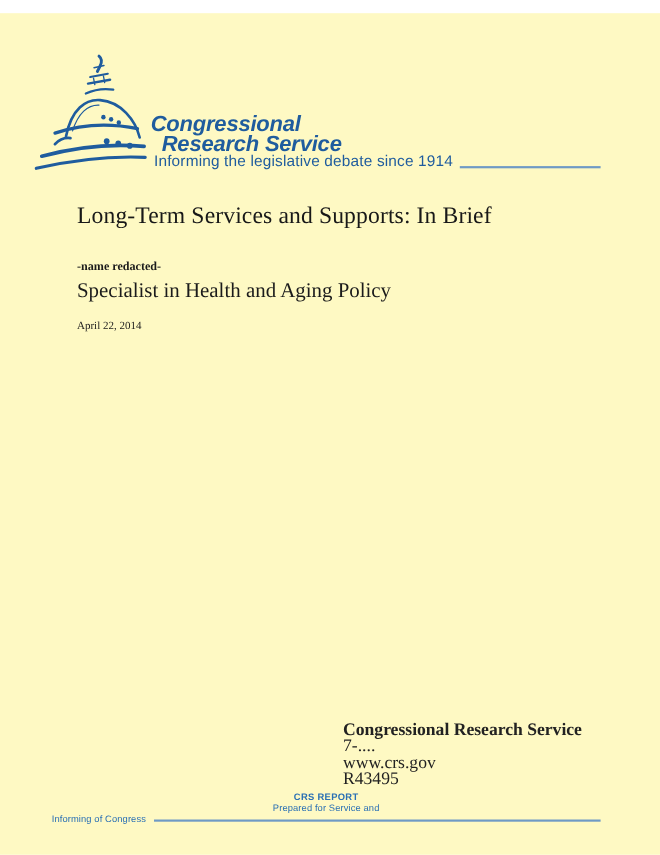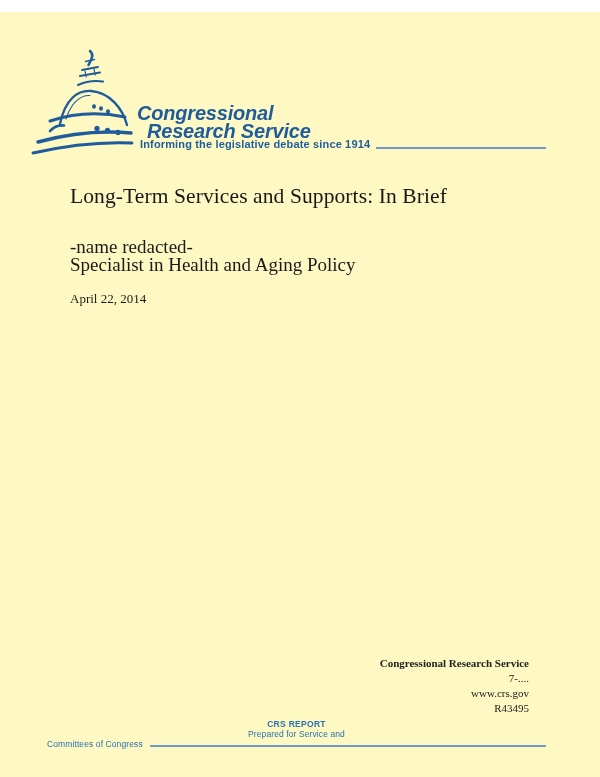--- a/index.html
+++ b/index.html
@@ -33,57 +33,57 @@
   .logo-name.line2 { top: 110px; left: 147px; }
   .tagline-row {
     position: absolute; left: 140px; top: 126px;
     width: 406px;
     display: flex; align-items: baseline;
     white-space: nowrap;
   }
   .tagline {
     color: #1f5c9e;
     font-family: "Liberation Sans", "DejaVu Sans", sans-serif;
-    font-weight: bold;
-    font-size: 11px; letter-spacing: 0.15px;
+    font-weight: normal;
+    font-size: 14px; letter-spacing: 0.15px;
   }
   .tagline-rule {
     flex: 1 1 auto;
     height: 2px; background: #6f9ac5;
     margin-left: 6px;
     align-self: flex-end;
     margin-bottom: 1px;
   }
 
   
   .title {
     position: absolute; left: 70px; top: 172px;
     font-size: 21.5px; font-weight: normal;
     color: #181818;
     letter-spacing: 0.1px;
     white-space: nowrap;
   }
   .author-name {
     position: absolute; left: 70px; top: 224px;
-    font-size: 19px; font-weight: normal; color: #1b1b1b;
+    font-size: 11px; font-weight: bold; color: #1b1b1b;
   }
   .author-role {
     position: absolute; left: 70px; top: 242px;
     font-size: 19px; color: #1b1b1b;
   }
   .report-date {
     position: absolute; left: 70px; top: 279px;
-    font-size: 13px; color: #1b1b1b;
+    font-size: 10px; color: #1b1b1b;
   }
 
   
   .footer-right {
     position: absolute; right: 71px; top: 644px;
-    text-align: right;
-    font-size: 11px; line-height: 15px;
+    text-align: left;
+    font-size: 16px; line-height: 15px;
     color: #222222;
   }
   .footer-right .fr-org { font-weight: bold; }
 
   
   .footer-left {
     position: absolute; left: 47px; top: 708px;
     width: 499px;
     font-family: "Liberation Sans", "DejaVu Sans", sans-serif;
     font-size: 8.5px; line-height: 9.8px;
@@ -156,18 +156,18 @@
     <div class="fr-org">Congressional Research Service</div>
     <div>7-....</div>
     <div>www.crs.gov</div>
     <div>R43495</div>
   </div>
 
   <div class="footer-left">
     <div class="fl-title">CRS REPORT</div>
     <div>Prepared for Service and</div>
     <div class="fl-row">
-      <span>Committees of Congress</span>
+      <span>Informing of Congress</span>
       <span class="footer-rule"></span>
     </div>
   </div>
 
 </div>
 
 </body></html>

